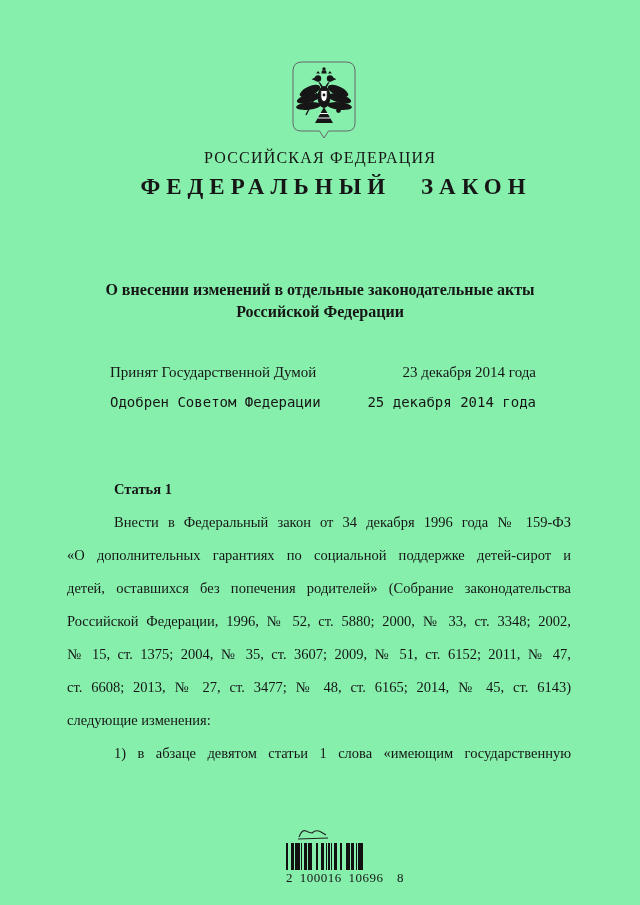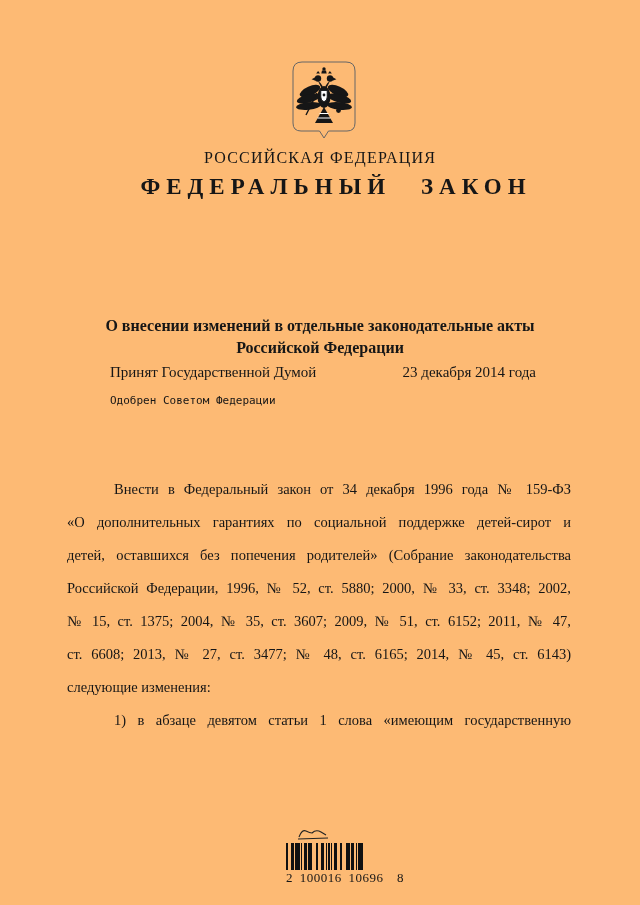--- a/index.html
+++ b/index.html
@@ -1,20 +1,20 @@
 <!DOCTYPE html>
 <html><head>
 <meta charset="utf-8">
 <style>
   html,body { margin:0; padding:0; background:#ffffff; }
   .page {
     position: relative;
     width: 640px;
     height: 905px;
-    background: #fdba74;
+    background: #86efac;
     font-family: "Liberation Serif", serif;
     color: #161616;
     overflow: hidden;
   }
 
   
   .emblem { position: absolute; left: 292px; top: 60px; width: 64px; height: 80px; }
 
   
   .country {
@@ -26,30 +26,30 @@
     position: absolute; top: 174px; left: 16px; width: 100%;
     text-align: center;
     font-size: 23px; font-weight: bold;
     letter-spacing: 6px; word-spacing: 18px;
   }
 
   
   .doc-title {
     position: absolute; top: 279px; left: 70px; width: 500px;
     text-align: center;
-    font-size: 16px; font-weight: bold; line-height: 21.5px; margin-top: 36px;
+    font-size: 16px; font-weight: bold; line-height: 21.5px;
   }
 
   
   .adoption { position: absolute; top: 364px; left: 80px; width: 456px; }
   .adopt-row { display: flex; justify-content: space-between; font-size: 15px; margin-left: 30px; }
   .adopt-row.typed {
     margin-top: 13px;
     font-family: "DejaVu Sans Mono", monospace;
-    font-size: 11px;
+    font-size: 14px;
   }
 
   
   .body-block {
     position: absolute; top: 473px; left: 67px; width: 504px;
     font-size: 14.5px; line-height: 33px;
   }
   .line { height: 33px; overflow: hidden; }
   .line.ind { padding-left: 47px; }
   .line.hd { font-weight: bold; }
@@ -111,24 +111,26 @@
     <div>Российской Федерации</div>
   </div>
 
   <div class="adoption">
     <div class="adopt-row">
       <span>Принят Государственной Думой</span>
       <span>23 декабря 2014 года</span>
     </div>
     <div class="adopt-row typed">
       <span>Одобрен Советом Федерации</span>
+      <span>25 декабря 2014 года</span>
     </div>
   </div>
 
   <div class="body-block">
+    <div class="line ind hd">Статья 1</div>
     <div class="line ind j">Внести в Федеральный закон от 34 декабря 1996 года № 159-ФЗ</div>
     <div class="line j">«О дополнительных гарантиях по социальной поддержке детей-сирот и</div>
     <div class="line j">детей, оставшихся без попечения родителей» (Собрание законодательства</div>
     <div class="line j">Российской Федерации, 1996, № 52, ст. 5880; 2000, № 33, ст. 3348; 2002,</div>
     <div class="line j">№ 15, ст. 1375; 2004, № 35, ст. 3607; 2009, № 51, ст. 6152; 2011, № 47,</div>
     <div class="line j">ст. 6608; 2013, № 27, ст. 3477; № 48, ст. 6165; 2014, № 45, ст. 6143)</div>
     <div class="line">следующие изменения:</div>
     <div class="line ind j">1) в абзаце девятом статьи 1 слова «имеющим государственную</div>
   </div>
 

